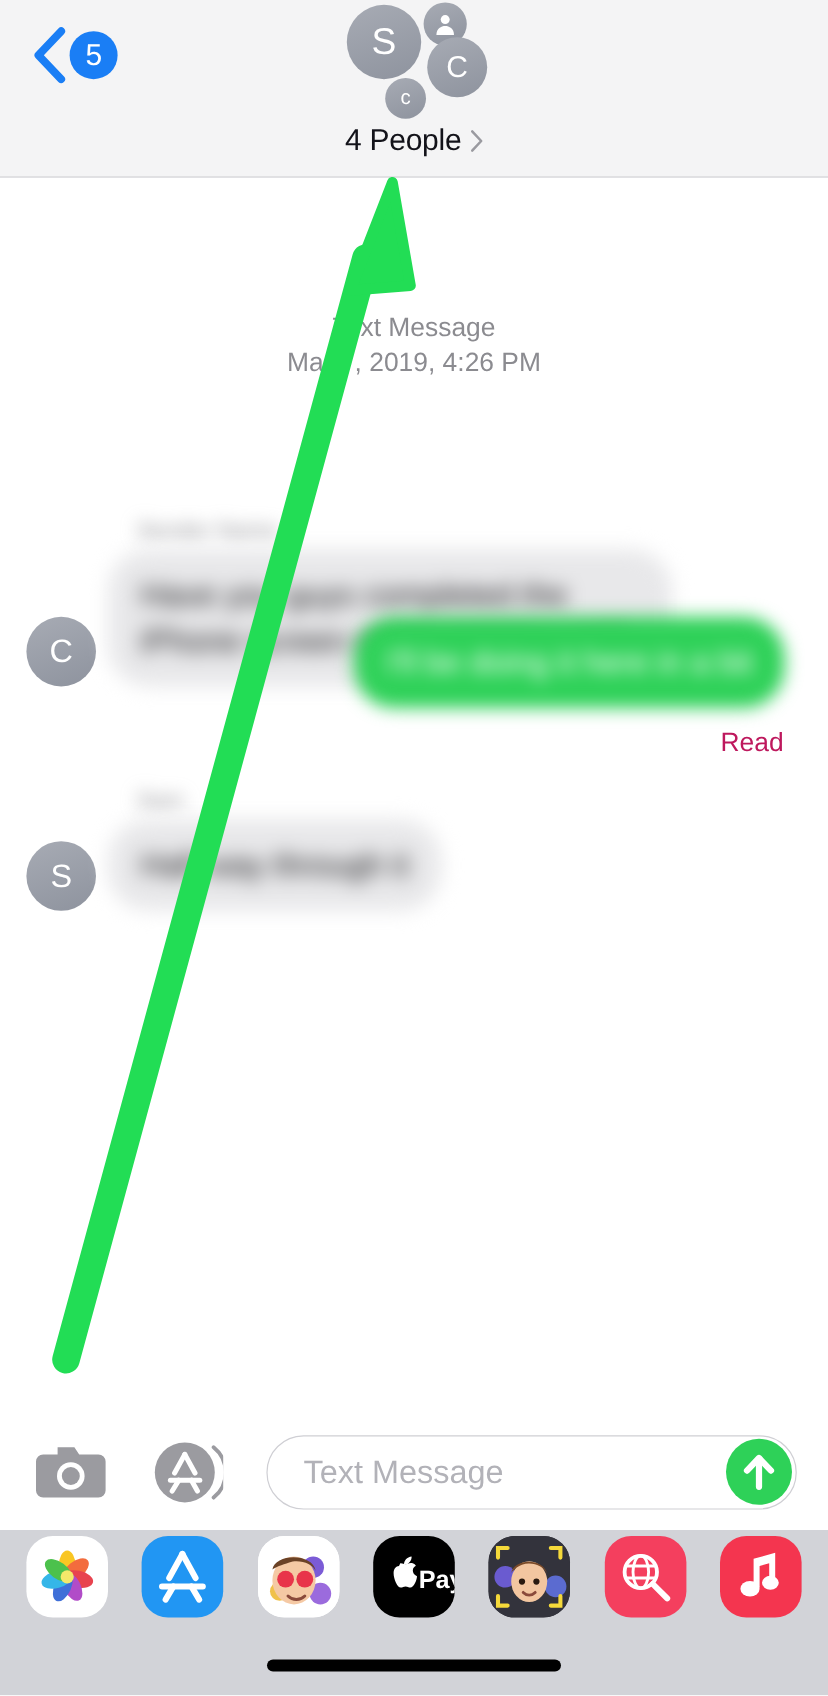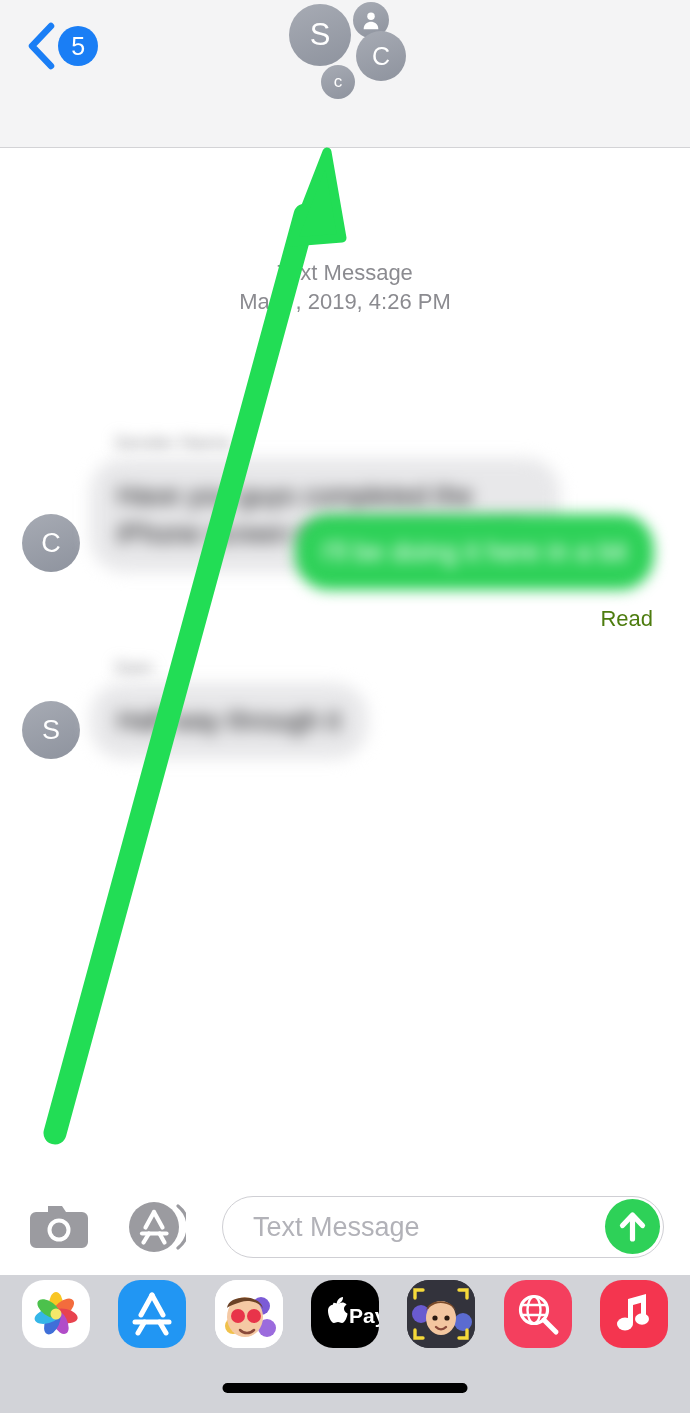--- a/index.html
+++ b/index.html
@@ -145,21 +145,21 @@
   .row-out {
     left: 0; top: 365px; width: 690px;
     justify-content: flex-end;
     flex-direction: column;
     align-items: flex-end;
     padding-right: 36px;
     box-sizing: border-box;
   }
   .receipt {
     font-size: 22px;
-    color: #4d7c0f;
+    color: #be185d;
     margin-top: 16px;
     margin-right: 1px;
   }
 
   
   .annotation {
     position: absolute;
     left: 0; top: 0;
     width: 690px; height: 1413px;
     pointer-events: none;
@@ -268,20 +268,26 @@
       <div class="av av-p">
         <svg class="person-glyph" viewBox="0 0 24 24">
           <circle cx="12" cy="7.6" r="4.5" fill="#ffffff"></circle>
           <path d="M3.2 23 C3.2 16.5 8 14 12 14 C16 14 20.8 16.5 20.8 23 Z" fill="#ffffff"></path>
         </svg>
       </div>
       <div class="av av-c">C</div>
       <div class="av av-c2">c</div>
     </div>
 
+    <div class="title-row">
+      <span class="title-text">4 People</span>
+      <svg class="title-chevron" viewBox="0 0 11 19">
+        <path d="M1.5 1.5 L9 9.5 L1.5 17.5" fill="none" stroke="#9a9aa0" stroke-width="2.1" stroke-linecap="round" stroke-linejoin="round"></path>
+      </svg>
+    </div>
   </div>
 
   <div class="thread">
 
     <div class="ts">
       <span class="ts-kind">Text Message</span>
       <span class="ts-when">Mar 7, 2019, 4:26 PM</span>
     </div>
 
     <div class="row row-in1">

